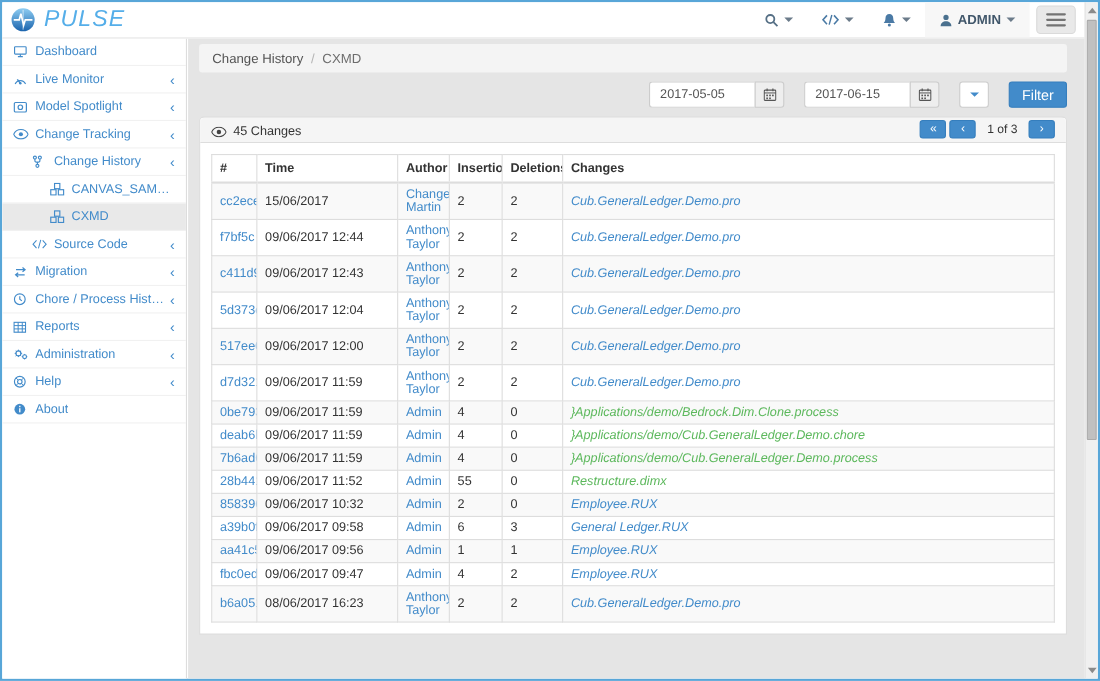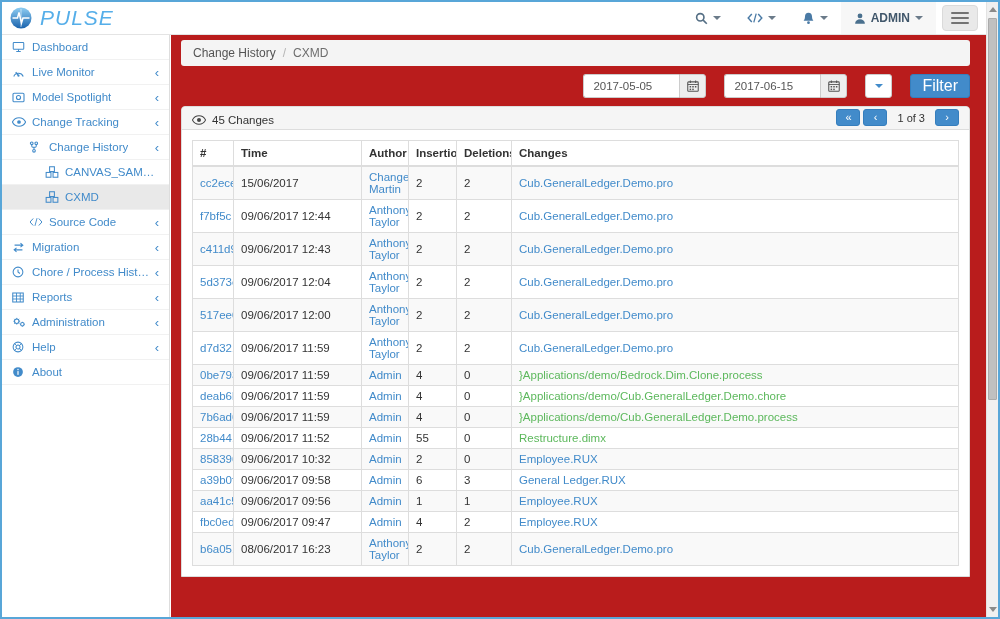--- a/index.html
+++ b/index.html
@@ -49,41 +49,41 @@
   .side-item .icon svg { display:block; }
   .side-item .label { overflow:hidden; text-overflow:ellipsis; }
   .side-item .chev { margin-left:auto; color:#428bca; font-size:13px; line-height:1; padding-left:4px; }
   .side-item.lvl1 { padding-left:10px; }
   .side-item.lvl2 { padding-left:27px; }
   .side-item.lvl3 { padding-left:43px; }
   .side-item.active { background:#e9e9e9; }
 
   
   .main { position:absolute; top:33px; left:169px; right:12px; bottom:0;
-    padding:5px 16px 0 10px; overflow:hidden; background:#b91c1c; }
+    padding:5px 16px 0 10px; overflow:hidden; background:#e5e5e5; }
 
   .breadcrumb { background:#f4f4f4; border-radius:3px; padding:6px 12px;
     font-size:12px; color:#545454; }
   .breadcrumb .sep { margin:0 7px; color:#b5b5b5; }
   .breadcrumb .current { color:#6d6d6d; }
 
   .filter-row { display:flex; justify-content:flex-end; align-items:center;
     margin-top:8px; gap:18px; height:24px; }
   .input-group { display:flex; height:24px; }
   .input-group input { width:96px; height:24px; border:1px solid #ccc;
     border-right:none; border-radius:3px 0 0 3px; padding:0 9px;
     font-size:11.5px; color:#555; font-family:"Liberation Sans",sans-serif; outline:none; }
   .input-addon { width:27px; height:24px; border:1px solid #ccc; background:#eee;
     border-radius:0 3px 3px 0; display:flex; align-items:center; justify-content:center;
     color:#555; cursor:pointer; }
   .btn-caret { width:27px; height:24px; background:#fff; border:1px solid #ccc;
     border-radius:3px; display:flex; align-items:center; justify-content:center; cursor:pointer; }
   .btn-caret .caret { border-top-color:#428bca; }
   .btn-filter { height:24px; padding:0 11px; background:#428bca; border:1px solid #357ebd;
-    color:#fff; border-radius:3px; font-size:16px; cursor:pointer;
+    color:#fff; border-radius:3px; font-size:13px; cursor:pointer;
     font-family:"Liberation Sans",sans-serif; }
 
   .panel { margin-top:8px; border:1px solid #ddd; border-radius:4px 4px 0 0; background:#fff; }
   .panel-heading { background:#f5f5f5; border-bottom:1px solid #ddd;
     border-radius:4px 4px 0 0; padding:3px 10px; height:23px;
     display:flex; align-items:flex-end; font-size:11.5px; color:#333; }
   .panel-title { display:flex; align-items:center; gap:6px; color:#333; }
   .panel-title svg { display:block; color:#444; }
   .pager { margin-left:auto; display:flex; align-items:center; gap:3px; }
   .pg-btn { background:#428bca; color:#fff; border:1px solid #357ebd; border-radius:3px;
@@ -97,21 +97,21 @@
   th, td { border:1px solid #ddd; padding:4px 7px; text-align:left; vertical-align:middle;
     overflow:hidden; }
   th { font-weight:bold; border-bottom:2px solid #ddd; background:#fff; padding:6px 7px; white-space:nowrap; }
   th:nth-child(1), td:nth-child(1) { width:41px; }
   th:nth-child(2), td:nth-child(2) { width:128px; }
   th:nth-child(3), td:nth-child(3) { width:47px; }
   th:nth-child(4), td:nth-child(4) { width:48px; }
   th:nth-child(5), td:nth-child(5) { width:55px; }
   tbody tr:nth-child(odd) { background:#f9f9f9; }
   a.hash, a.author { color:#428bca; text-decoration:none; cursor:pointer; }
-  a.changes { text-decoration:none; cursor:pointer; }
+  a.changes { text-decoration:none; cursor:pointer;font-style:italic; }
 </style>
 </head>
 <body>
 
 <div class="topbar">
   <div class="brand">
     <svg width="22" height="22" viewBox="0 0 22 22">
       <defs>
         <linearGradient id="lg" x1="0" y1="0" x2="0" y2="1">
           <stop offset="0" stop-color="#8ecdf2"></stop>

